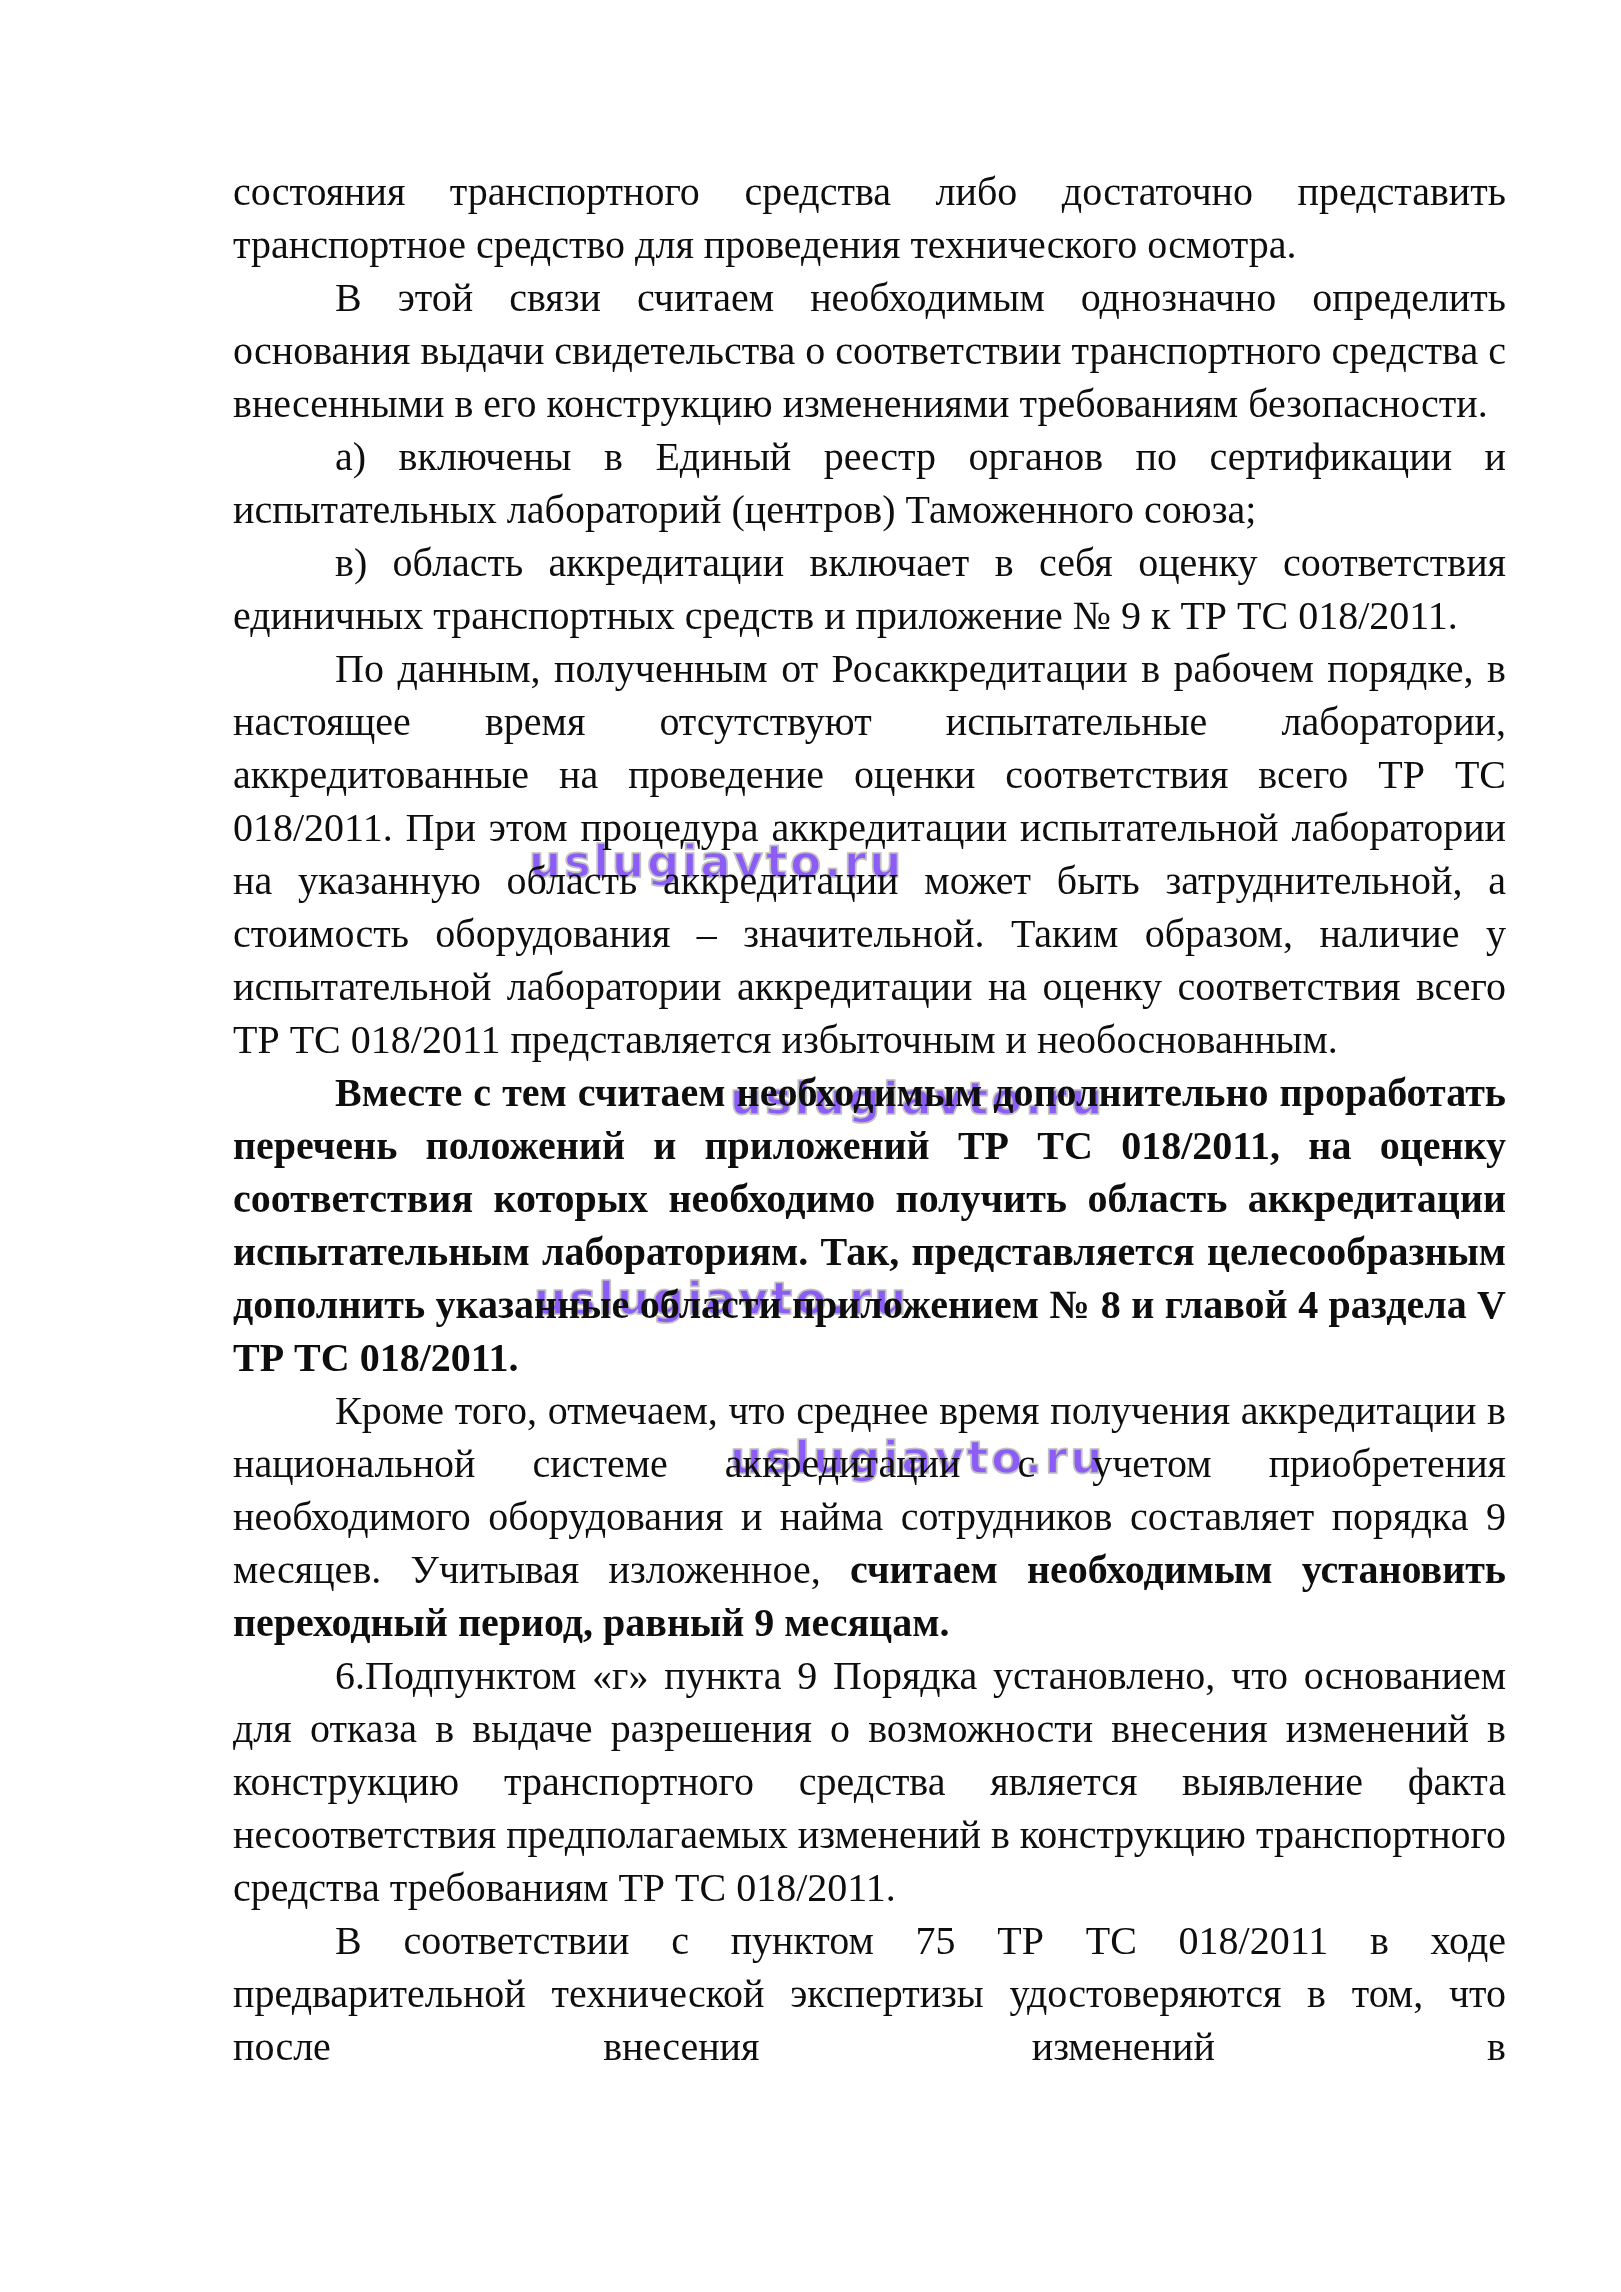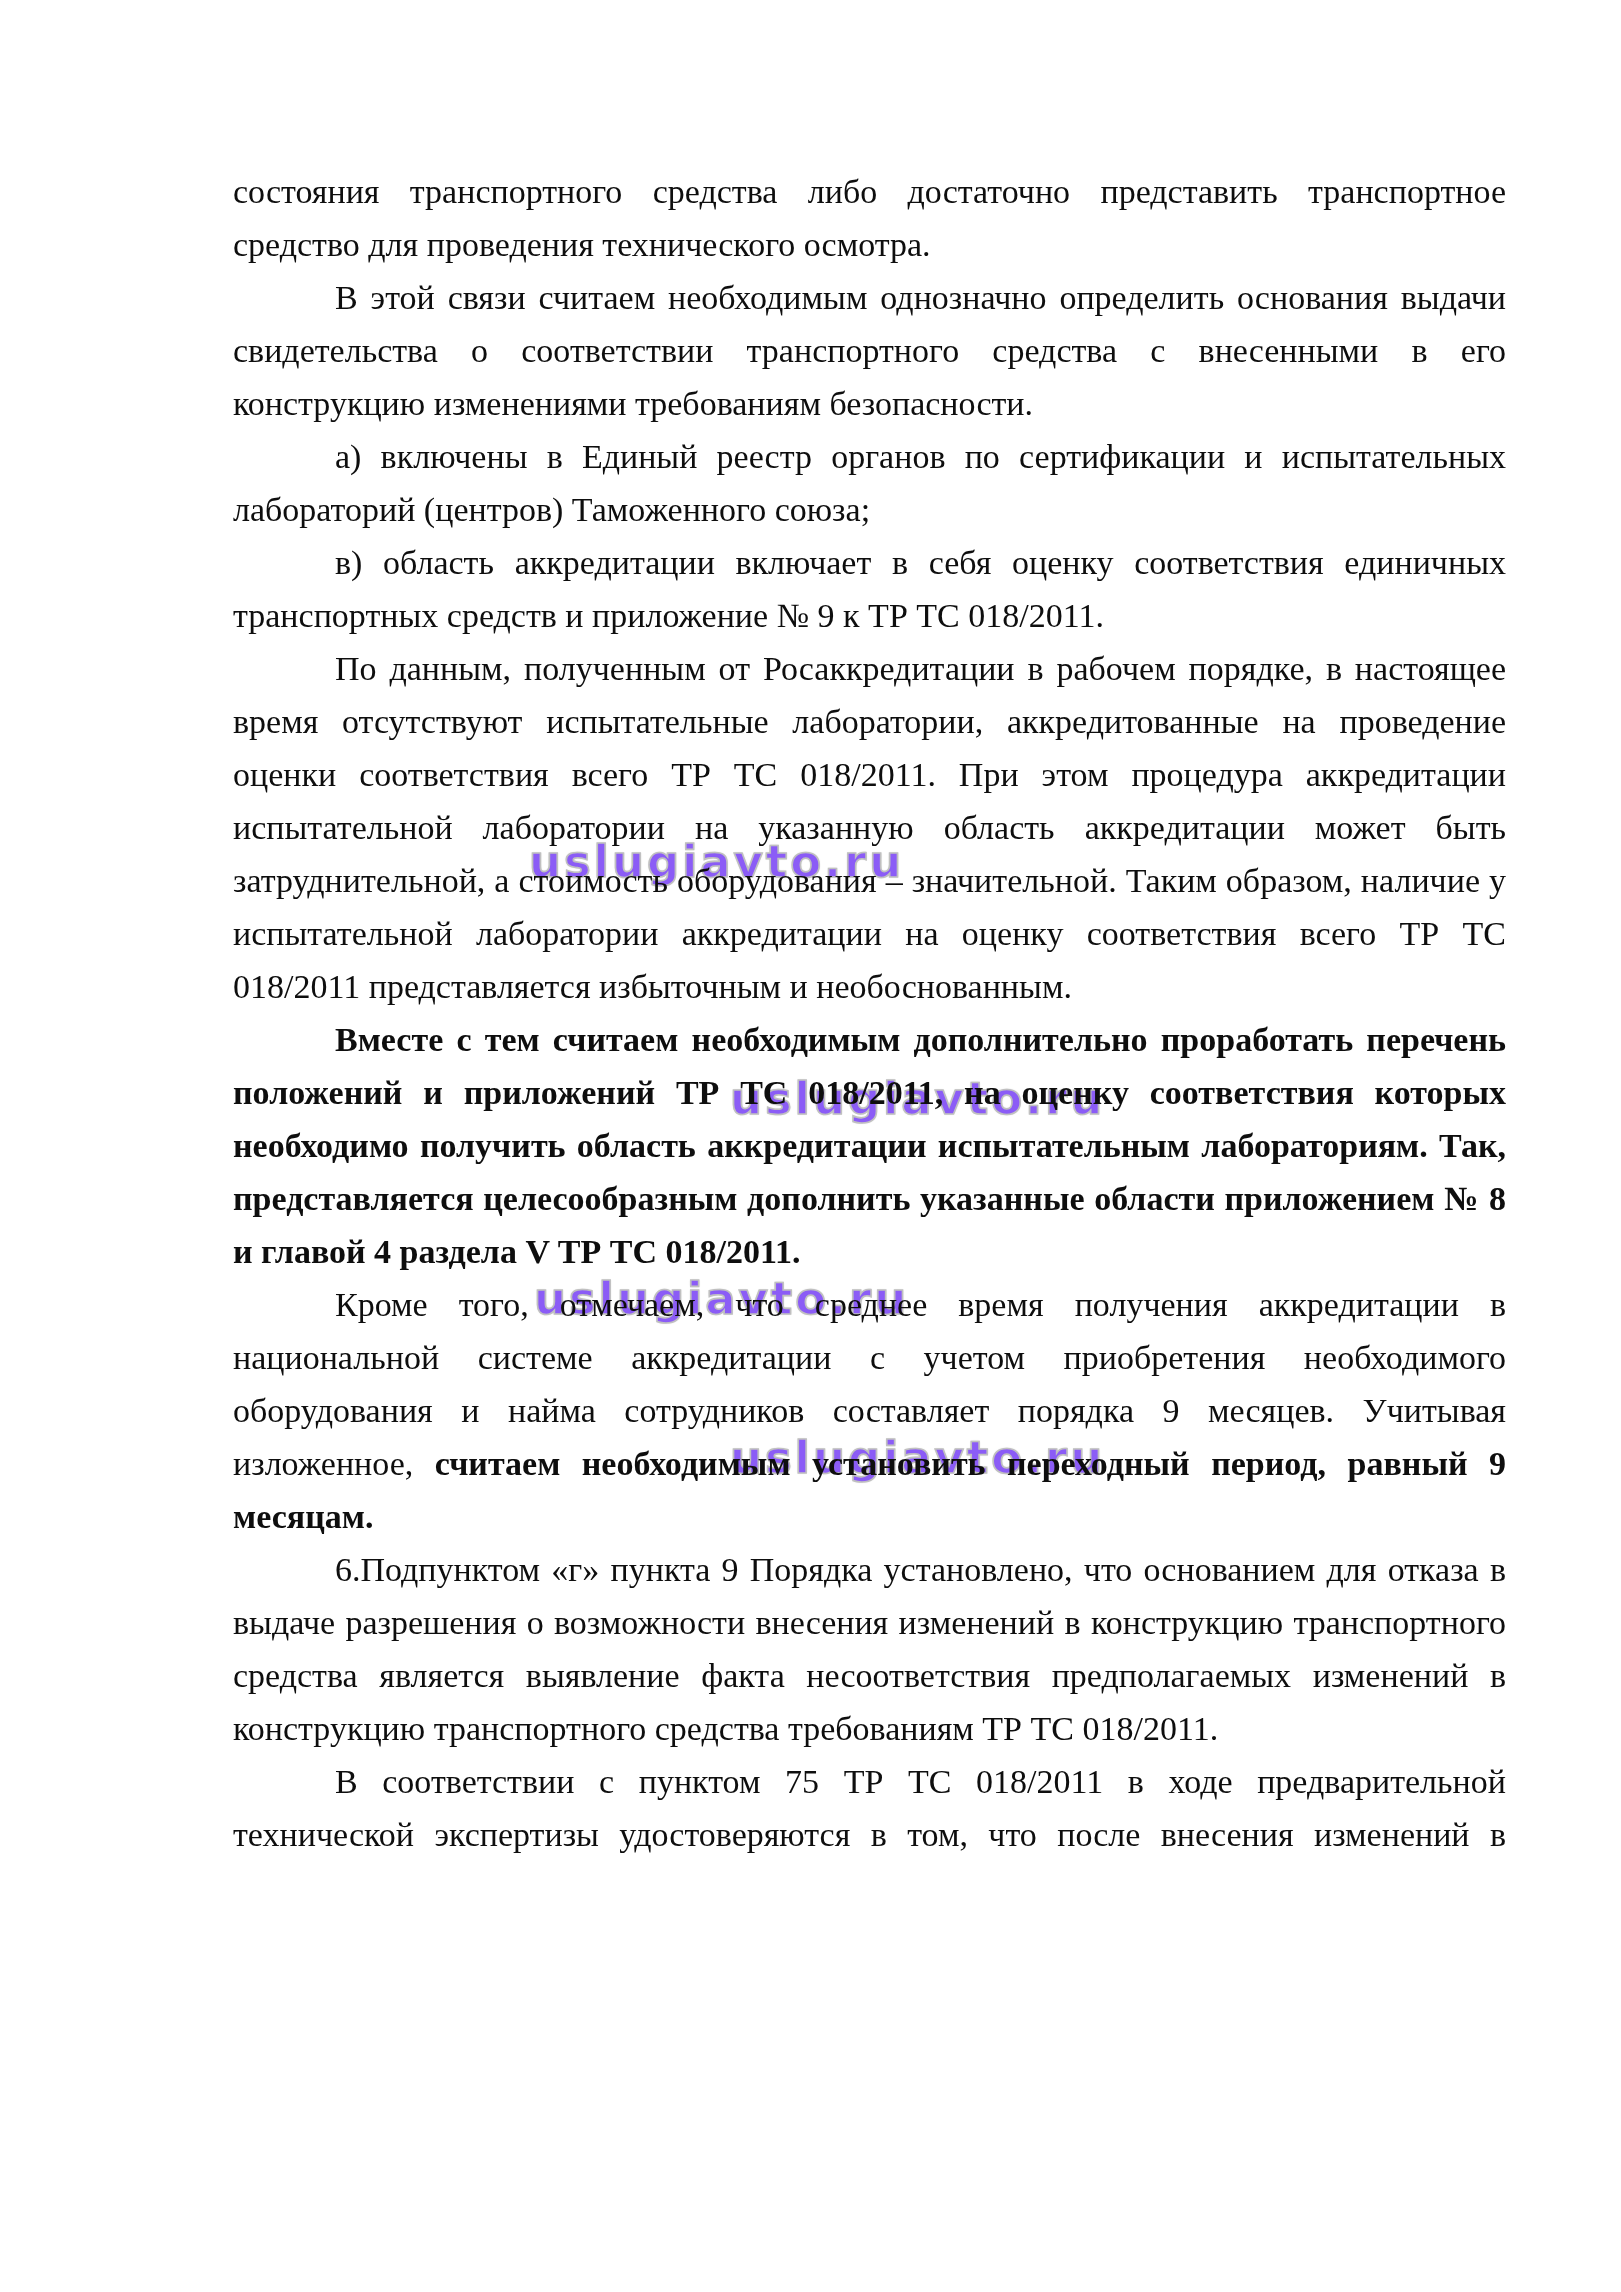--- a/index.html
+++ b/index.html
@@ -15,21 +15,21 @@
     overflow: hidden;
     font-family: "Liberation Serif", "DejaVu Serif", serif;
     color: #0e0e0e;
   }
   .text-block {
     position: absolute;
     left: 233px;
     top: 165px;
     width: 1273px;
     z-index: 2;
-    font-size: 34px;
+    font-size: 40px;
     line-height: 53px;
     text-align: justify;
   }
   .para {
     margin: 0;
     padding: 0;
     text-indent: 102px;
   }
   .para.flush {
     text-indent: 0;

